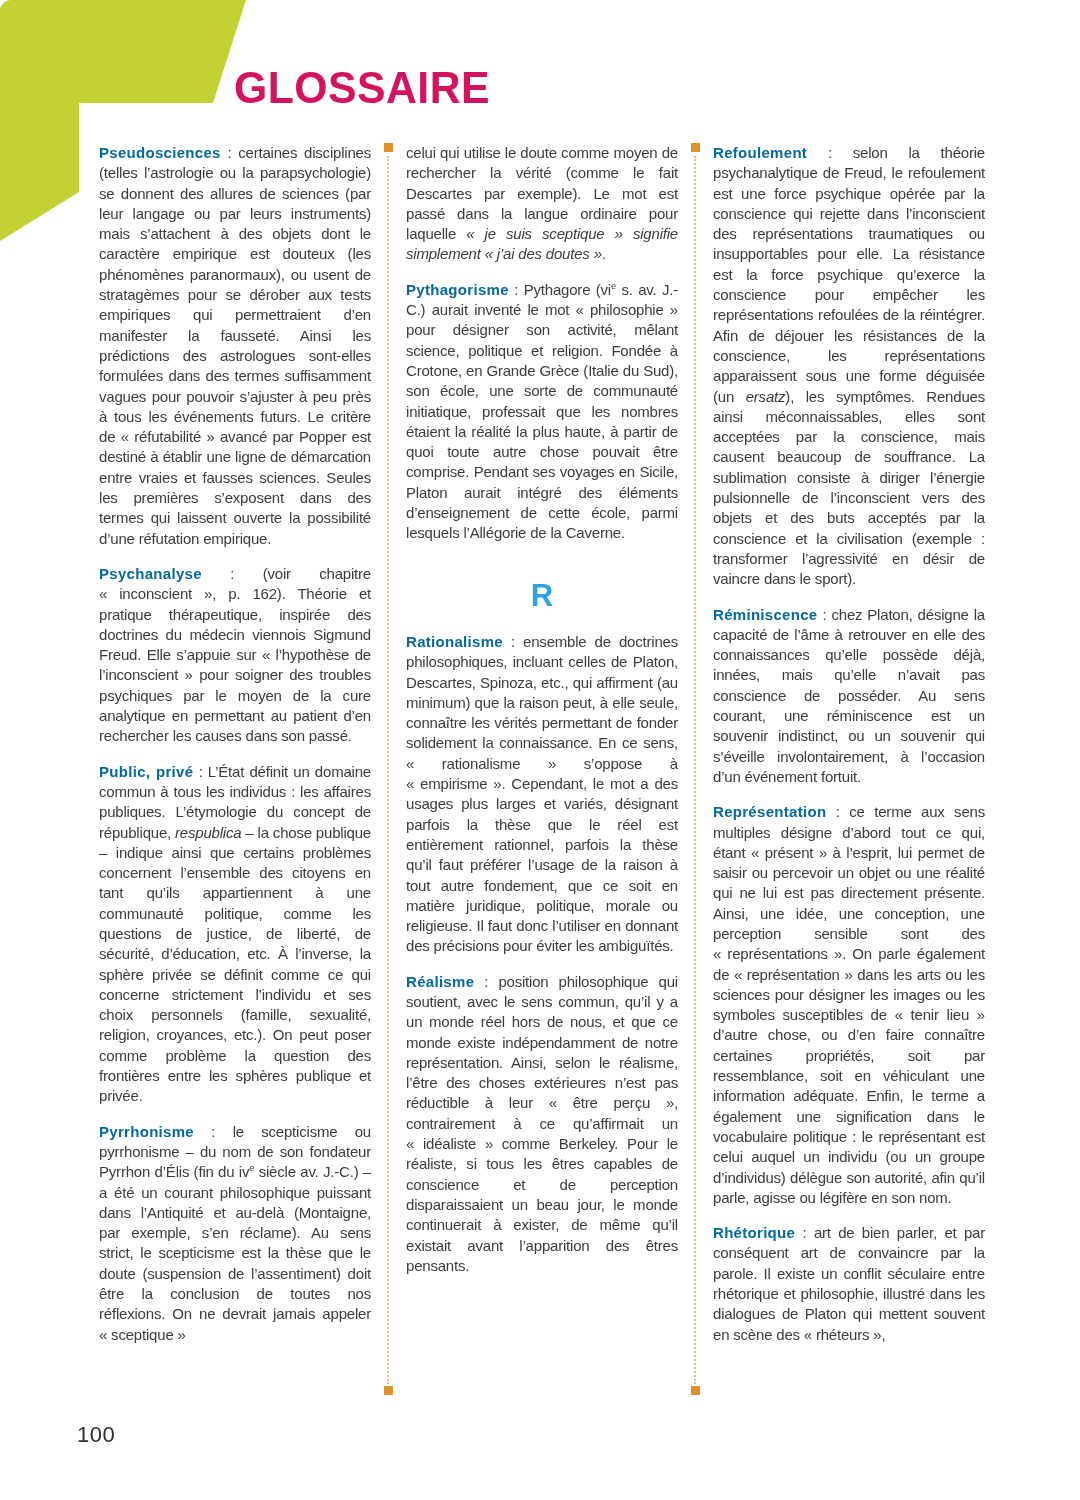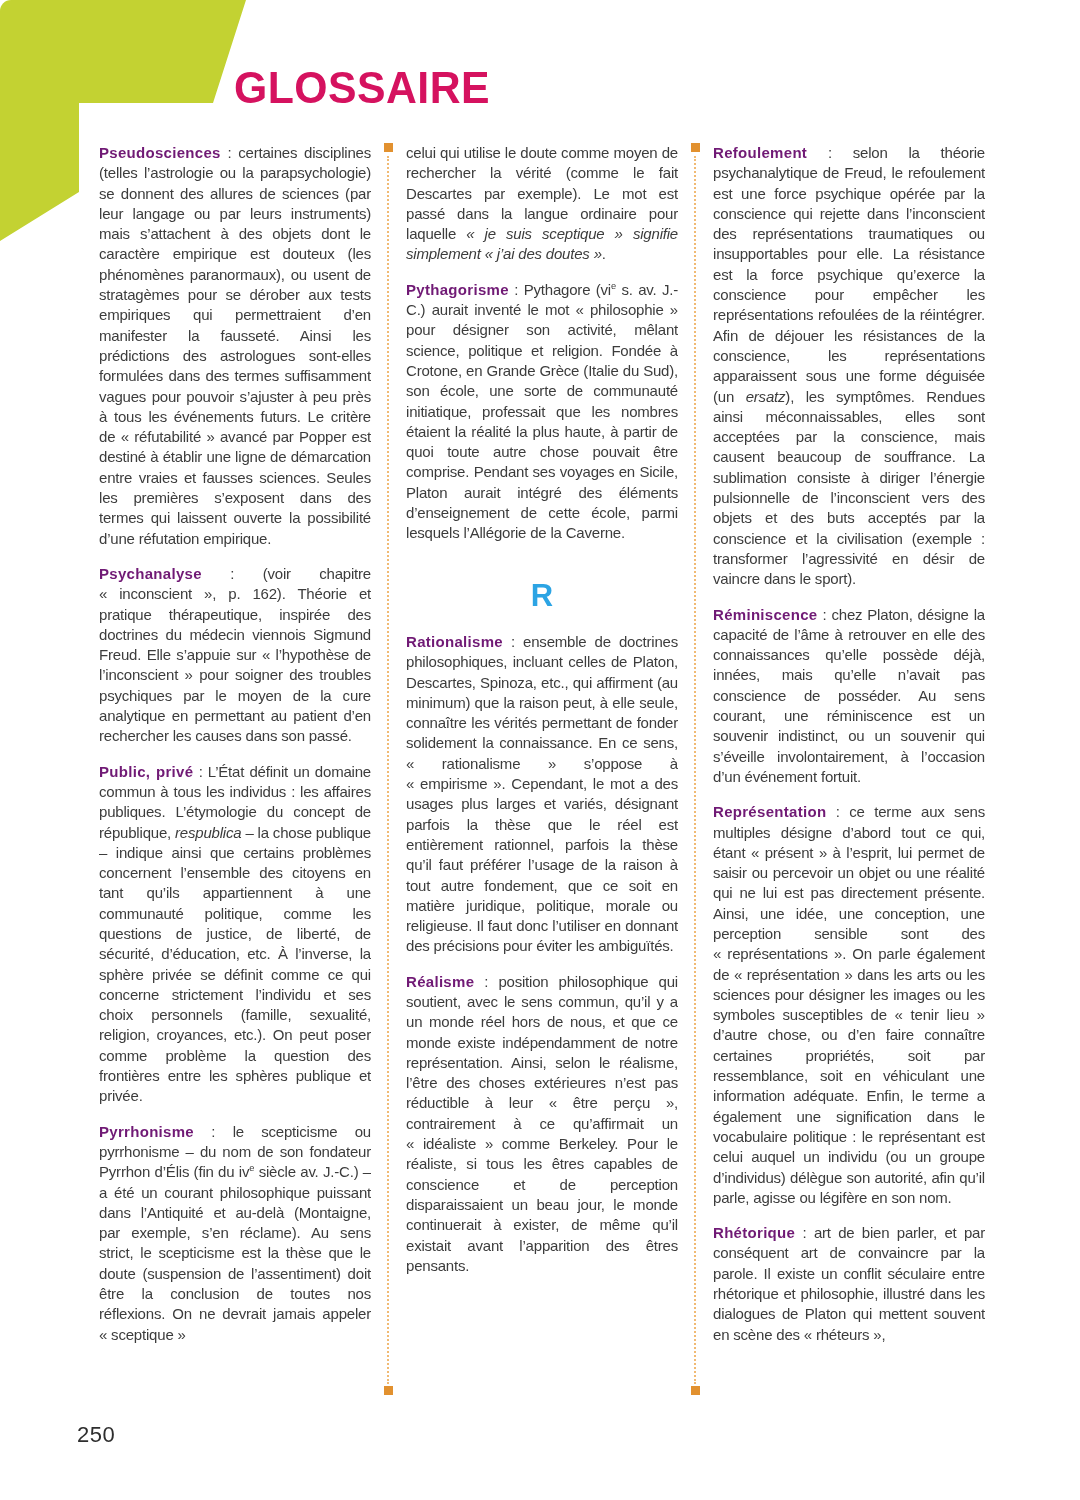--- a/index.html
+++ b/index.html
@@ -13,21 +13,21 @@
     font-size:45px; font-weight:600; color:#d5125f;
     letter-spacing:0.5px; transform:scaleX(0.95); transform-origin:left top;
   }
   .columns { position:absolute; left:99px; top:143px; display:flex; }
   .col {
     width:272px; height:1277px; overflow:hidden;
     color:#3c3c3c; font-size:15px; line-height:20.3px;
     text-align:justify; letter-spacing:-0.2px;
   }
   .entry { margin:0 0 15px; }
-  .term { font-weight:700; color:#701a75; letter-spacing:0.3px; }
+  .term { font-weight:700; color:#0369a1; letter-spacing:0.3px; }
   .sep { font-weight:400; }
   .def i { font-style:italic; }
   .def sup { font-size:0.62em; vertical-align:super; line-height:0; }
   .letter-head {
     text-align:center; color:#2ca4e4; font-size:31px; font-weight:700;
     margin:42px 0 26px; letter-spacing:0;
   }
   .divider { position:relative; width:35px; height:1252px; flex:none; }
   .divider .line {
     position:absolute; left:16px; top:13px; bottom:11px; width:0;
@@ -77,15 +77,15 @@
       <span class="sq bottom"></span>
     </div>
     <section class="col">
         <p class="entry"><span class="term">Refoulement</span><span class="sep"> : </span><span class="def">selon la théorie psychanalytique de Freud, le refoulement est une force psychique opérée par la conscience qui rejette dans l’inconscient des représentations traumatiques ou insupportables pour elle. La résistance est la force psychique qu’exerce la conscience pour empêcher les représentations refoulées de la réintégrer. Afin de déjouer les résistances de la conscience, les représentations apparaissent sous une forme déguisée (un <i>ersatz</i>), les symptômes. Rendues ainsi méconnaissables, elles sont acceptées par la conscience, mais causent beaucoup de souffrance. La sublimation consiste à diriger l’énergie pulsionnelle de l’inconscient vers des objets et des buts acceptés par la conscience et la civilisation (exemple&nbsp;: transformer l’agressivité en désir de vaincre dans le sport).</span></p>
         <p class="entry"><span class="term">Réminiscence</span><span class="sep"> : </span><span class="def">chez Platon, désigne la capacité de l’âme à retrouver en elle des connaissances qu’elle possède déjà, innées, mais qu’elle n’avait pas conscience de posséder. Au sens courant, une réminiscence est un souvenir indistinct, ou un souvenir qui s’éveille involontairement, à l’occasion d’un événement fortuit.</span></p>
         <p class="entry"><span class="term">Représentation</span><span class="sep"> : </span><span class="def">ce terme aux sens multiples désigne d’abord tout ce qui, étant «&nbsp;présent&nbsp;» à l’esprit, lui permet de saisir ou percevoir un objet ou une réalité qui ne lui est pas directement présente. Ainsi, une idée, une conception, une perception sensible sont des «&nbsp;représentations&nbsp;». On parle également de «&nbsp;représentation&nbsp;» dans les arts ou les sciences pour désigner les images ou les symboles susceptibles de «&nbsp;tenir lieu&nbsp;» d’autre chose, ou d’en faire connaître certaines propriétés, soit par ressemblance, soit en véhiculant une information adéquate. Enfin, le terme a également une signification dans le vocabulaire politique&nbsp;: le représentant est celui auquel un individu (ou un groupe d’individus) délègue son autorité, afin qu’il parle, agisse ou légifère en son nom.</span></p>
         <p class="entry"><span class="term">Rhétorique</span><span class="sep"> : </span><span class="def">art de bien parler, et par conséquent art de convaincre par la parole. Il existe un conflit séculaire entre rhétorique et philosophie, illustré dans les dialogues de Platon qui mettent souvent en scène des «&nbsp;rhéteurs&nbsp;»,</span></p>
       </section>
   </div>
 
-  <div class="pagenum">250</div>
+  <div class="pagenum">100</div>
 
 </div>
 
 </body></html>

